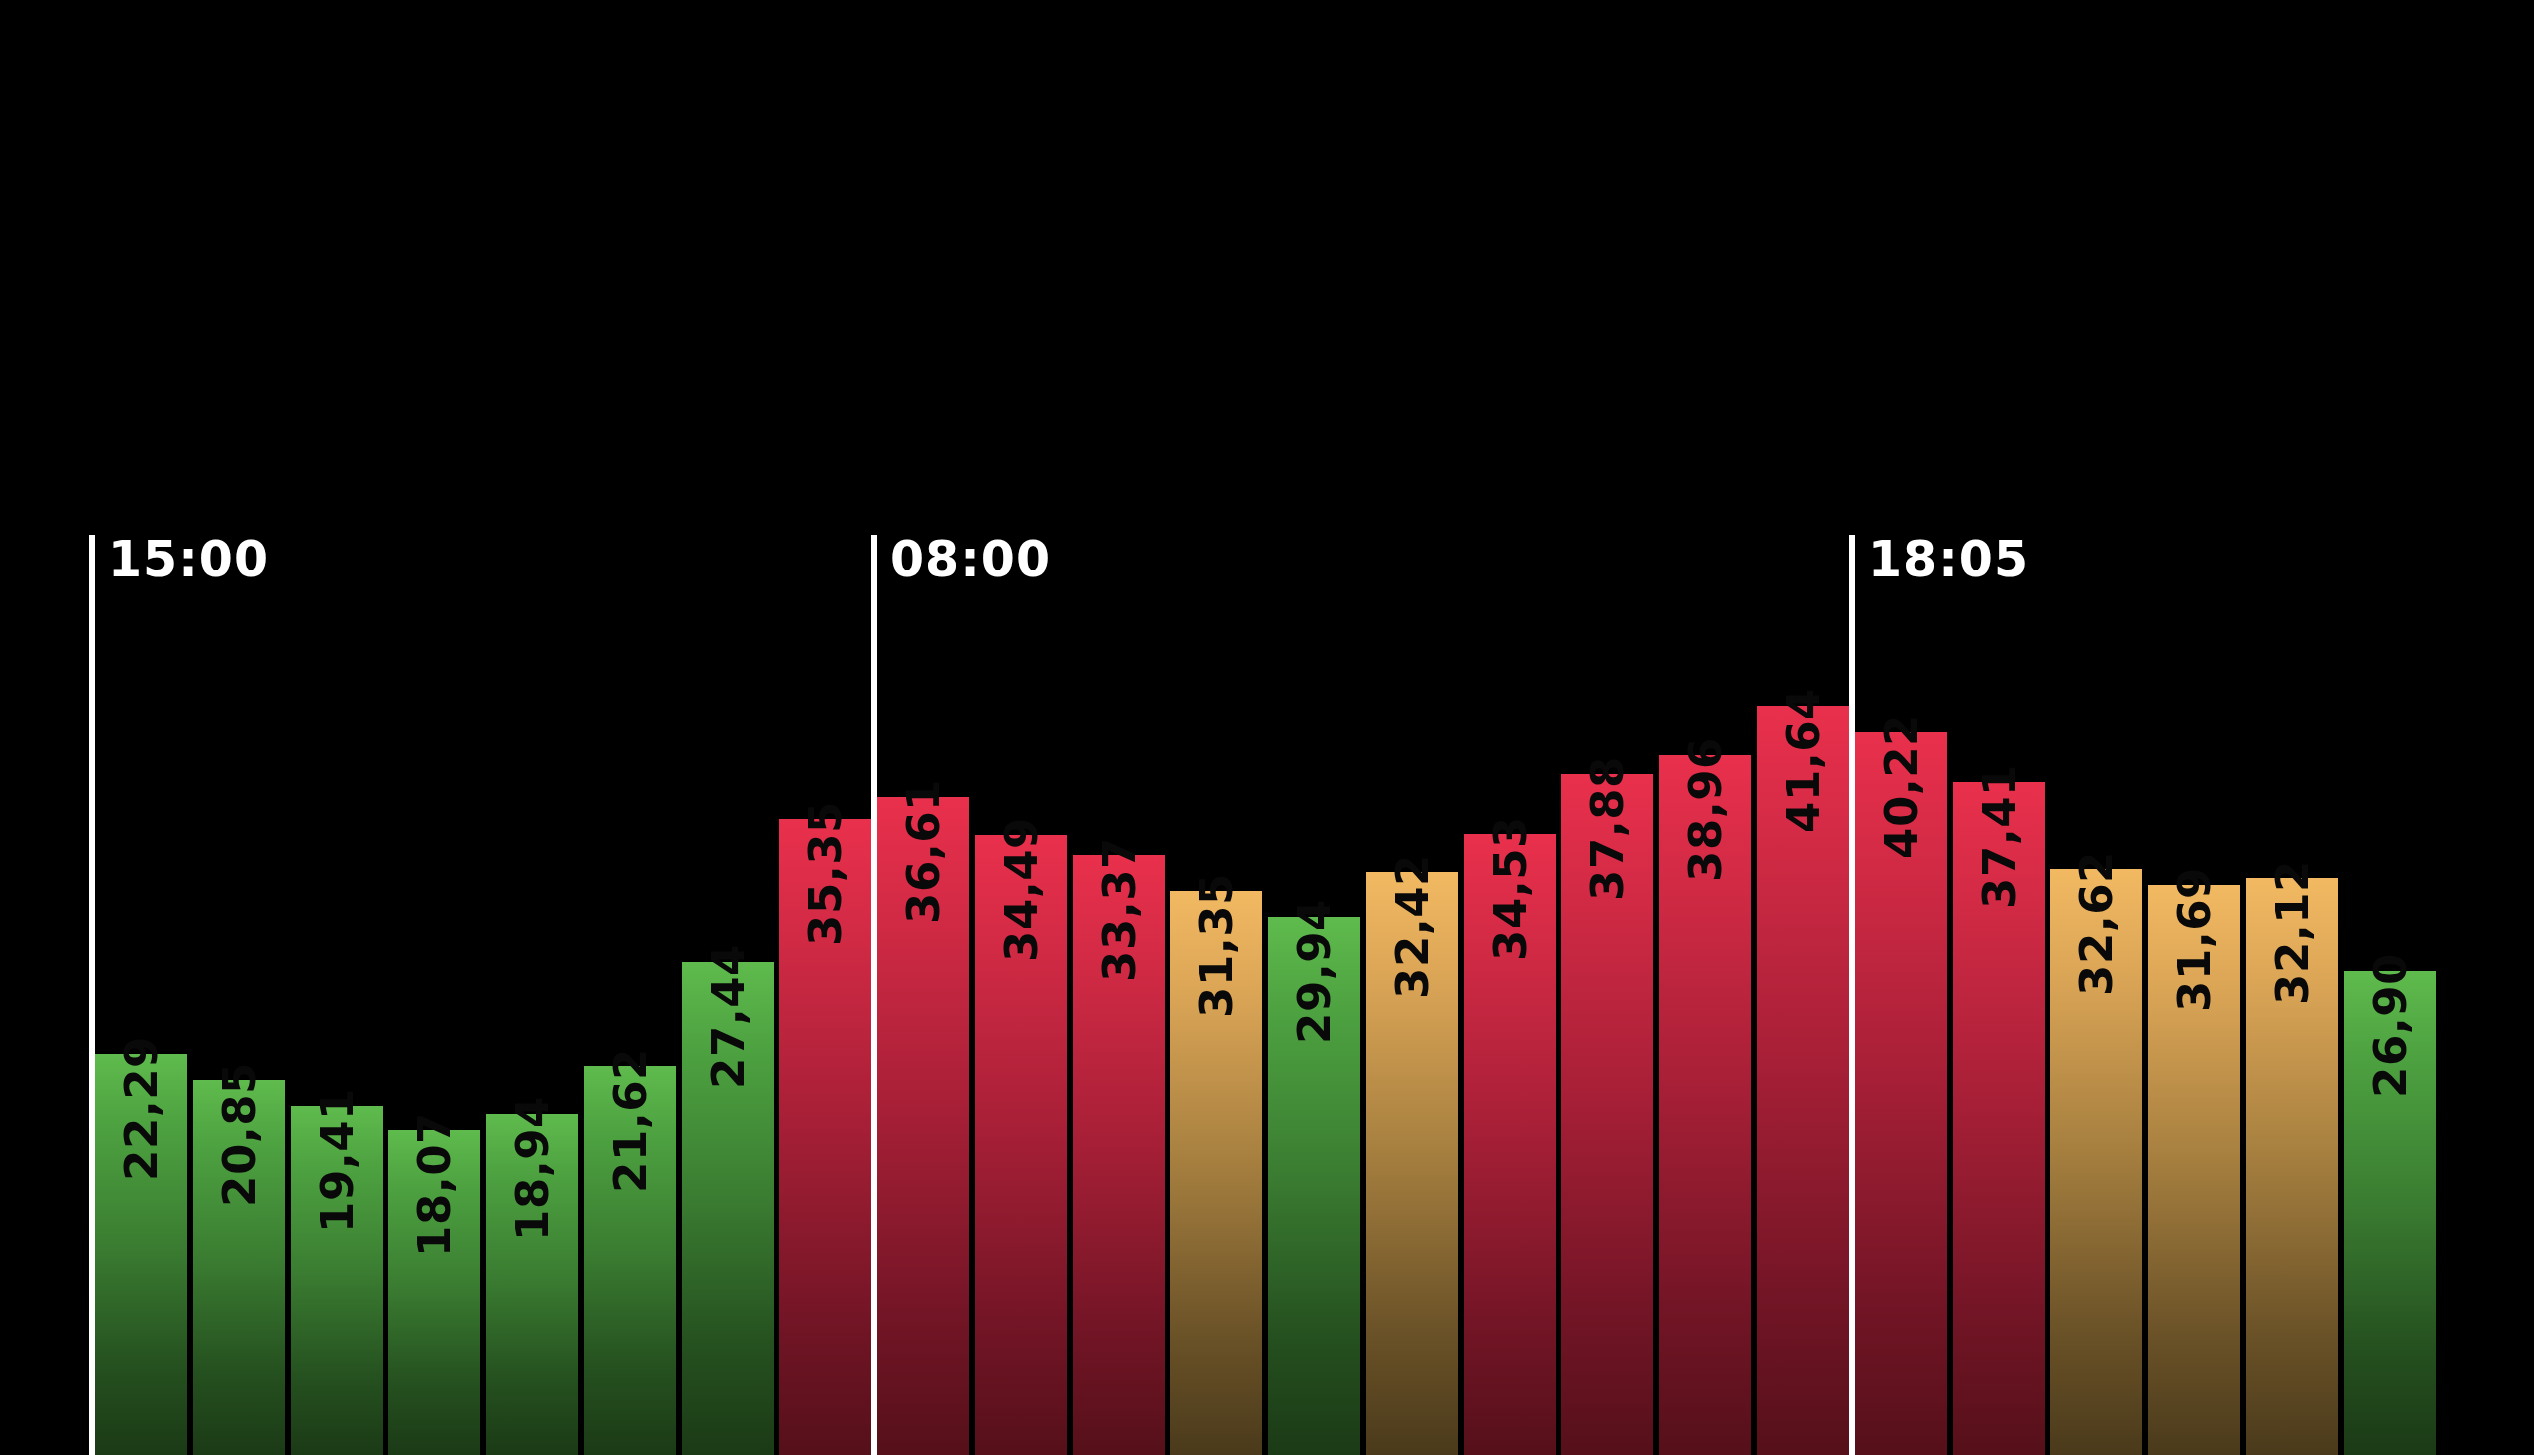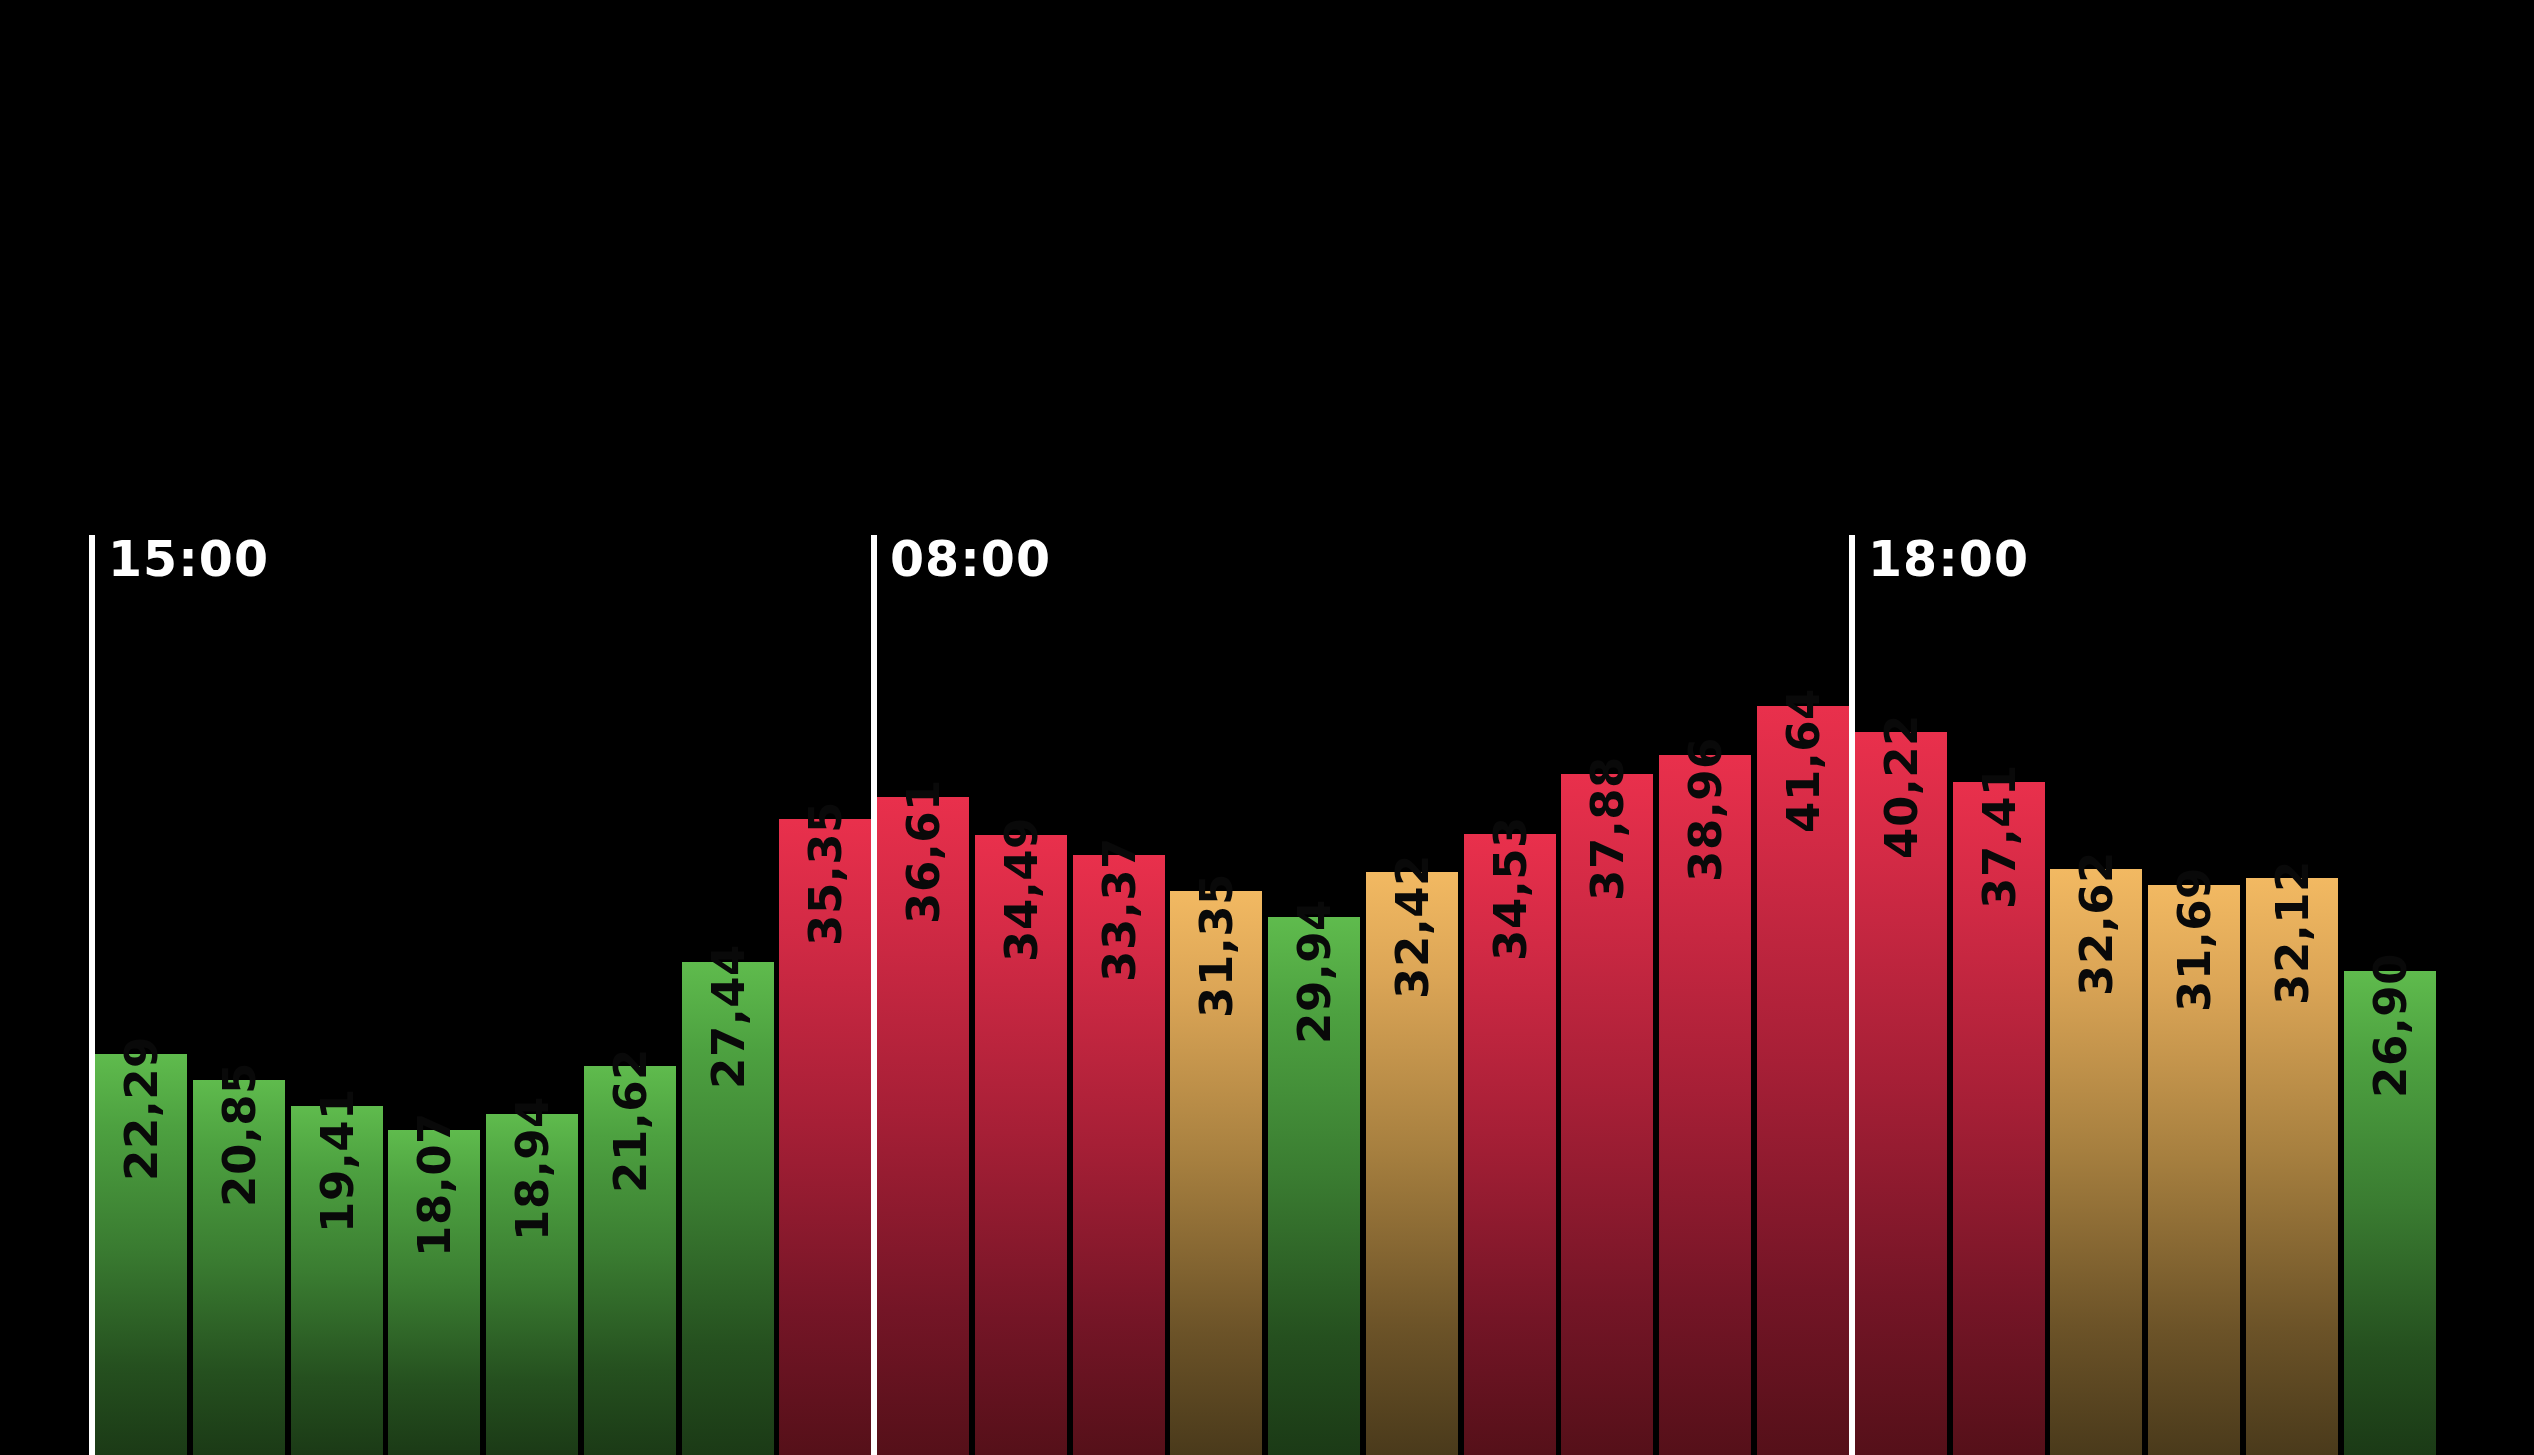--- a/index.html
+++ b/index.html
@@ -172,17 +172,17 @@
           <div class="bar-inner"></div>
           <div class="bar-label" style="top: 28px;">26,90</div>
         </div>
       </div>
     <div id="markers">
         <div class="time-div" style="left: -3px;"></div>
         <div class="time-label" style="left: 16px;">15:00</div>
         <div class="time-div" style="left: 779px;"></div>
         <div class="time-label" style="left: 798px; text-align: center;">08:00</div>
         <div class="time-div" style="left: 1757px;"></div>
-        <div class="time-label" style="left: 1776px;">18:00</div>
+        <div class="time-label" style="left: 1776px;">18:05</div>
       </div>
   </div>
 </div>
 
 
 </body></html>

